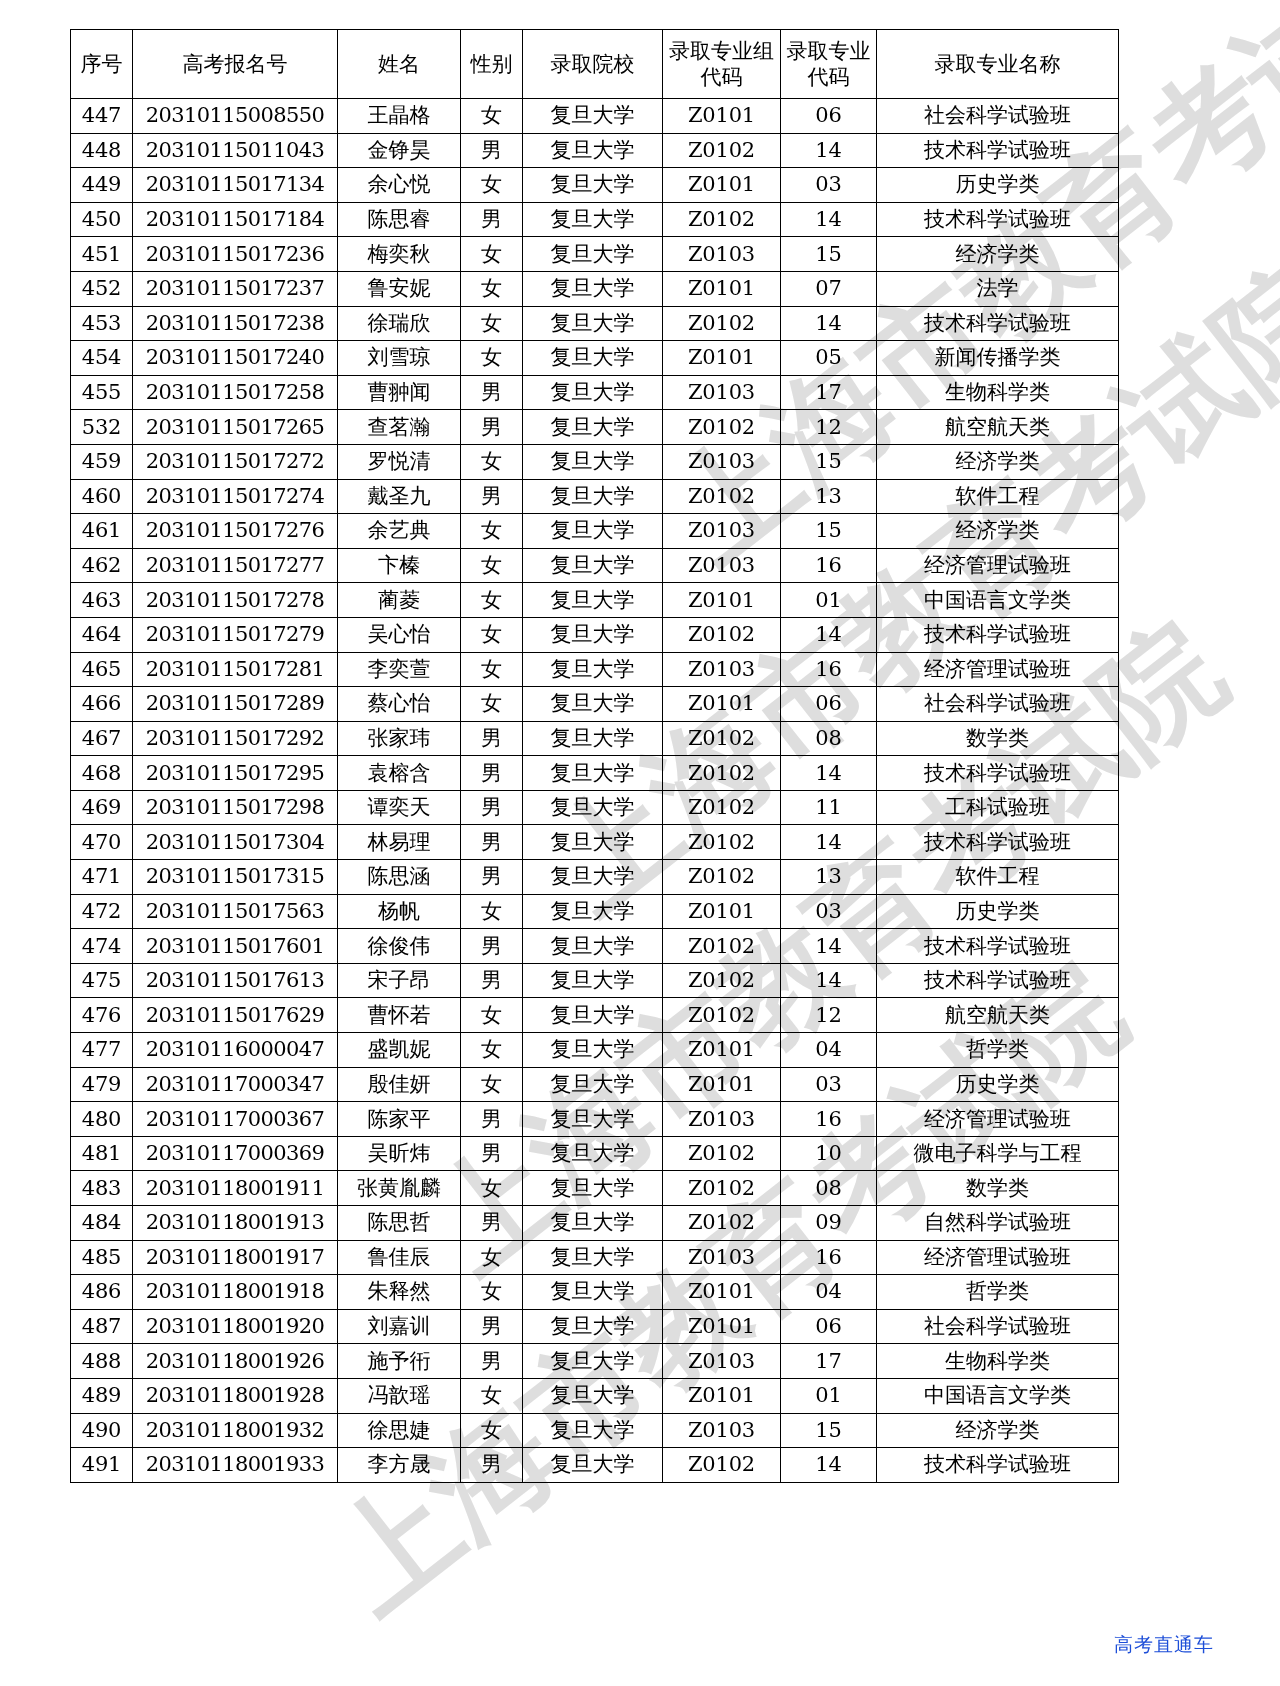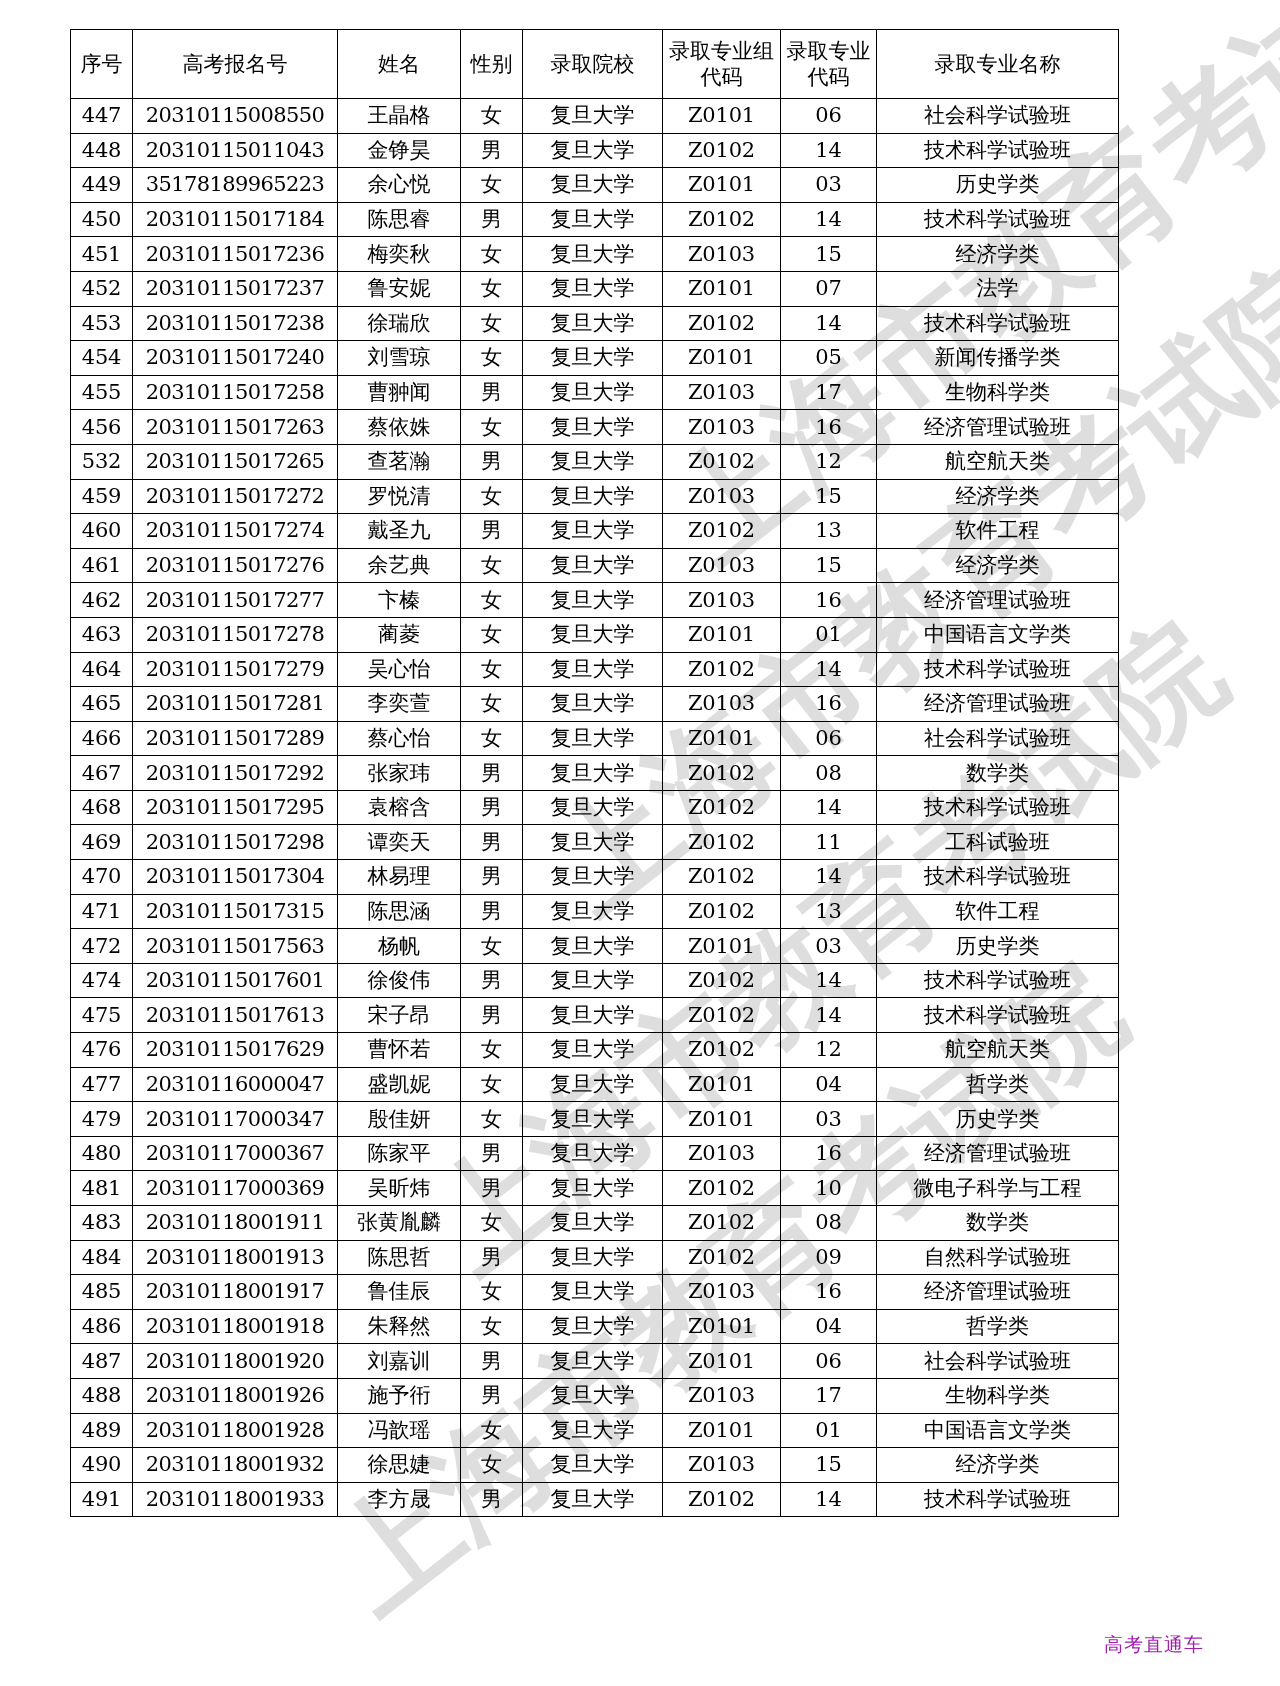--- a/index.html
+++ b/index.html
@@ -96,24 +96,24 @@
   col.c-name    { width: 123px; }
   col.c-sex     { width: 62px; }
   col.c-school  { width: 140px; }
   col.c-grp     { width: 118px; }
   col.c-maj     { width: 96px; }
   col.c-majname { width: 242px; }
 
   
   #footer-brand {
     position: absolute;
-    right: 76px;
+    right: 66px;
     bottom: 28px;
     font-size: 19px;
-    color: #a21caf;
+    color: #1d4ed8;
     font-family: "DejaVu Sans", "Liberation Sans", sans-serif;
     letter-spacing: 1px;
     z-index: 3;
   }
 </style>
 </head>
 <body>
 
 <div id="watermark-layer">
     <div class="wm" style="left: 400px; top: 1180px; font-size: 120px; transform: rotate(-38deg);">上海市教育考试院</div>
@@ -162,21 +162,21 @@
           <td class="regno">20310115011043</td>
           <td class="name">金铮昊</td>
           <td class="sex">男</td>
           <td class="school">复旦大学</td>
           <td class="grpcode">Z0102</td>
           <td class="majcode">14</td>
           <td class="majname">技术科学试验班</td>
         </tr>
         <tr>
           <td class="num">449</td>
-          <td class="regno">35178189965223</td>
+          <td class="regno">20310115017134</td>
           <td class="name">余心悦</td>
           <td class="sex">女</td>
           <td class="school">复旦大学</td>
           <td class="grpcode">Z0101</td>
           <td class="majcode">03</td>
           <td class="majname">历史学类</td>
         </tr>
         <tr>
           <td class="num">450</td>
           <td class="regno">20310115017184</td>
@@ -231,30 +231,20 @@
           <td class="num">455</td>
           <td class="regno">20310115017258</td>
           <td class="name">曹翀闻</td>
           <td class="sex">男</td>
           <td class="school">复旦大学</td>
           <td class="grpcode">Z0103</td>
           <td class="majcode">17</td>
           <td class="majname">生物科学类</td>
         </tr>
         <tr>
-          <td class="num">456</td>
-          <td class="regno">20310115017263</td>
-          <td class="name">蔡依姝</td>
-          <td class="sex">女</td>
-          <td class="school">复旦大学</td>
-          <td class="grpcode">Z0103</td>
-          <td class="majcode">16</td>
-          <td class="majname">经济管理试验班</td>
-        </tr>
-        <tr>
           <td class="num">532</td>
           <td class="regno">20310115017265</td>
           <td class="name">查茗瀚</td>
           <td class="sex">男</td>
           <td class="school">复旦大学</td>
           <td class="grpcode">Z0102</td>
           <td class="majcode">12</td>
           <td class="majname">航空航天类</td>
         </tr>
         <tr>

